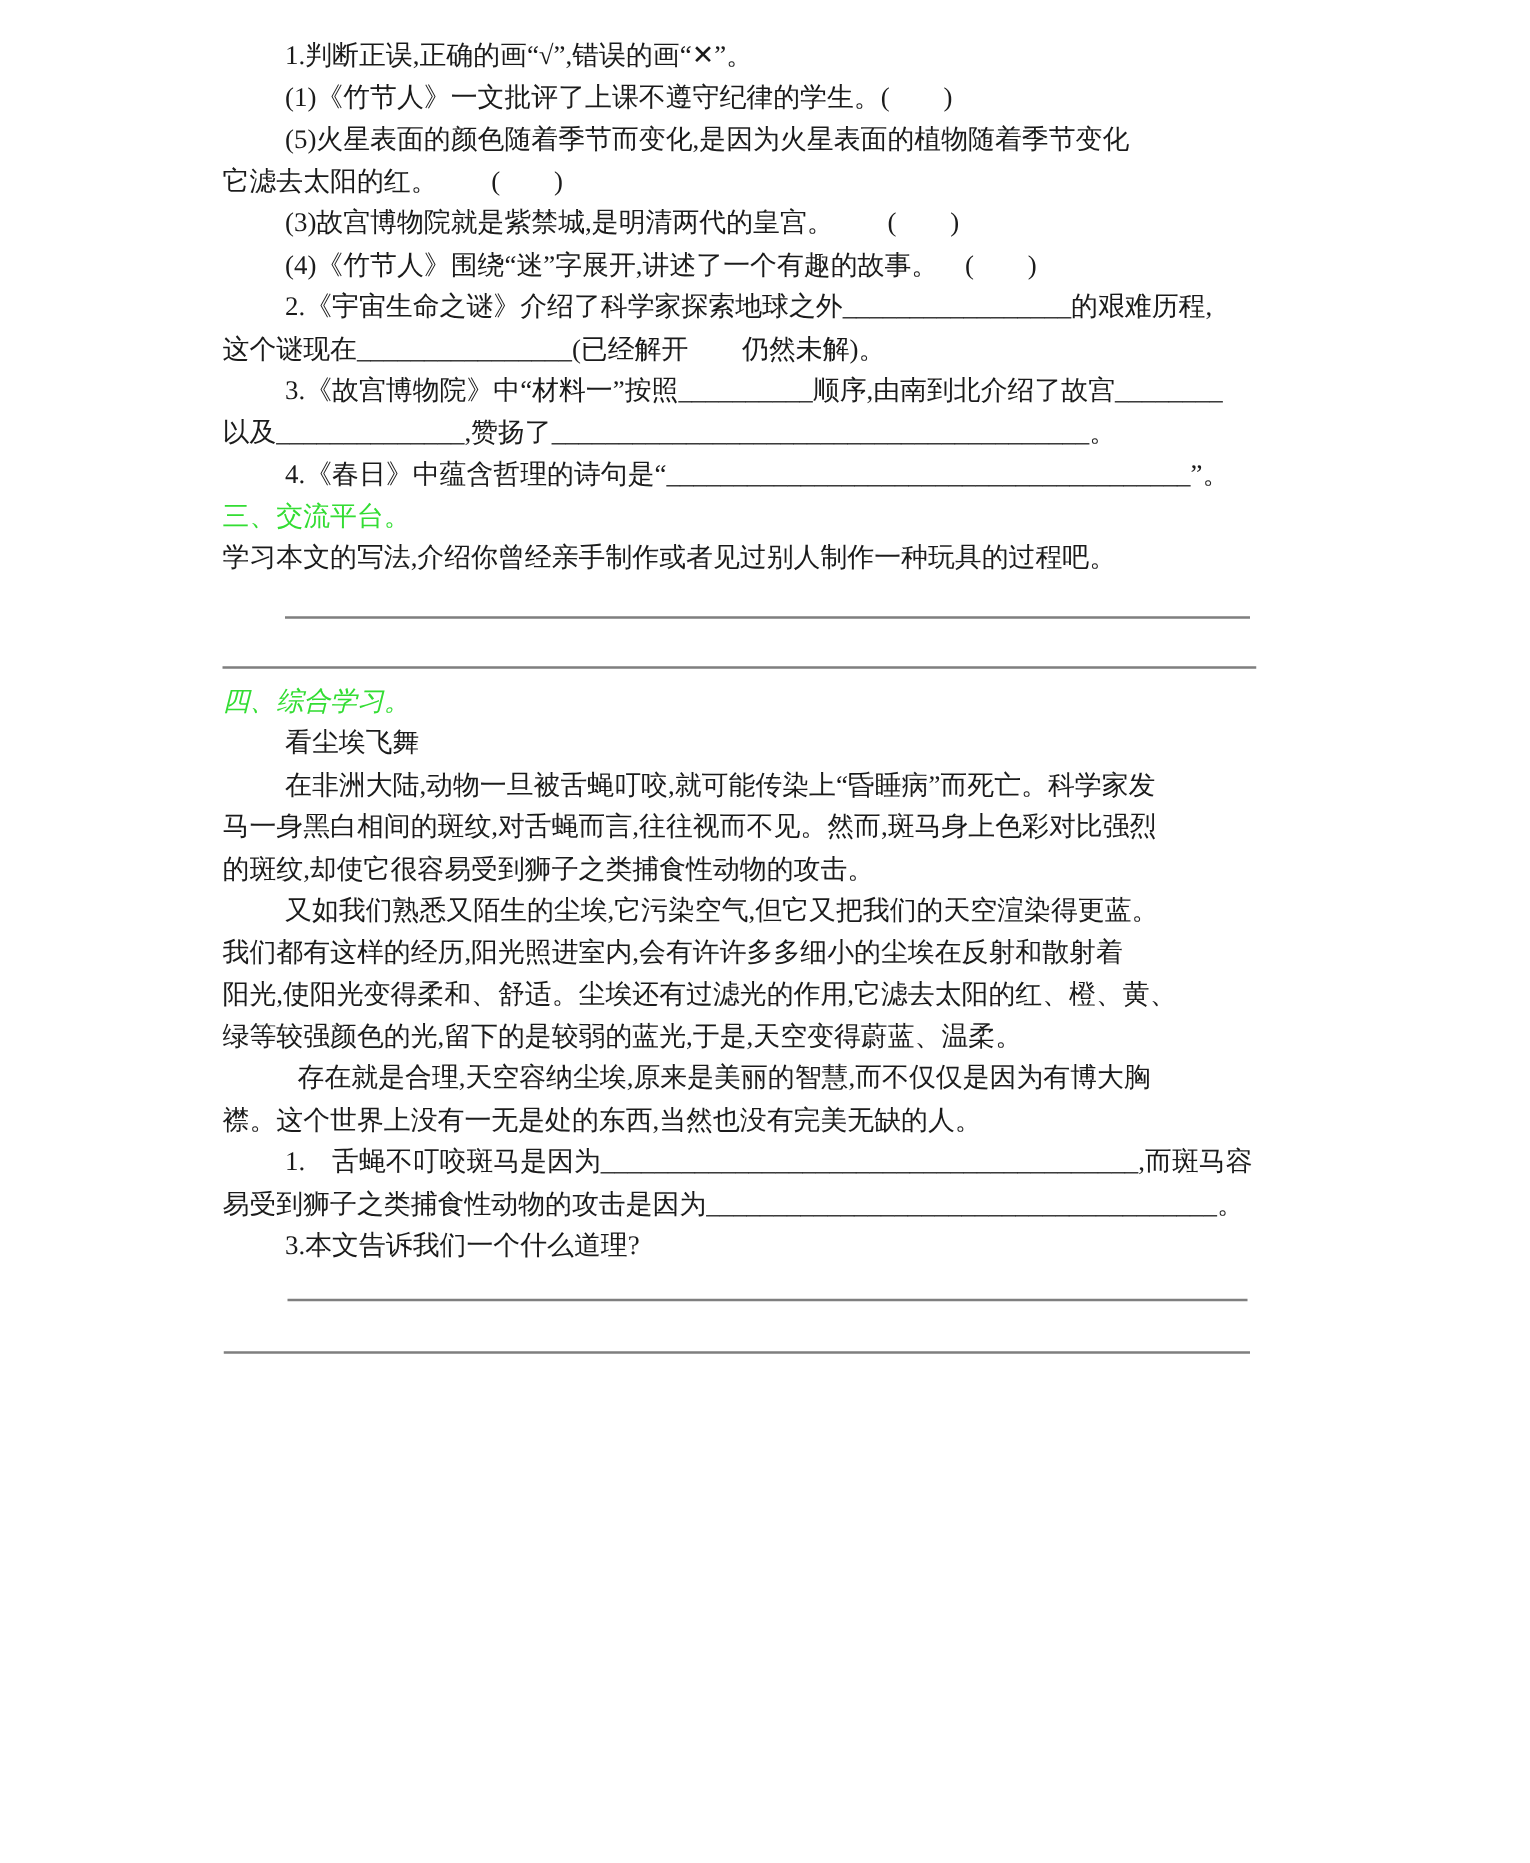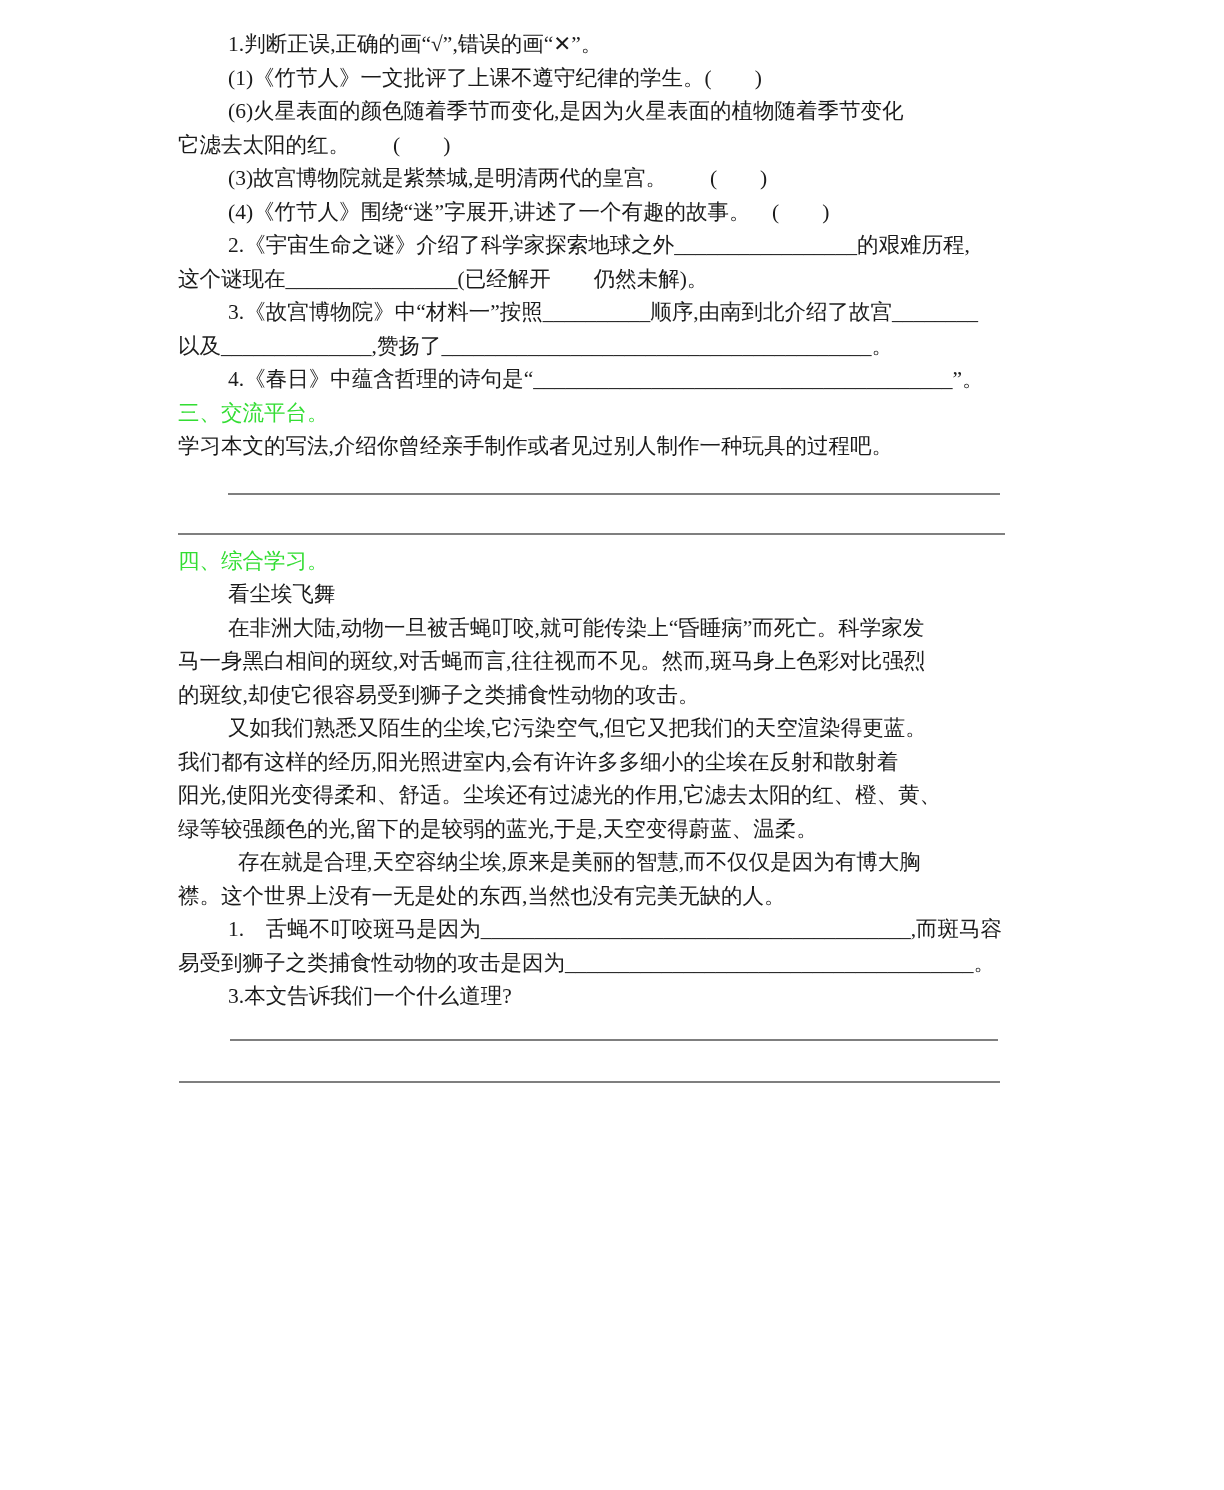--- a/index.html
+++ b/index.html
@@ -26,38 +26,38 @@
   }
   .line {
     font-size: 21.5px;
     line-height: 33.5px;
     white-space: nowrap;
     color: var(--text);
   }
   .indent  { padding-left: 50px; }
   .indent2 { padding-left: 60px; }
   .green   { color: var(--heading); }
-  .mt10    { margin-top: 10px; }
+  .mt10    { margin-top: 10px; font-style: italic; }
   .rule {
     height: 0;
     border-bottom: 2px solid var(--rule);
   }
   .ruleA { width: 772px; margin-left: 50px; margin-top: 29px; }
   .ruleB { width: 827px; margin-left: 0;    margin-top: 38px; }
   .ruleC { width: 768px; margin-left: 52px; margin-top: 25px; }
   .ruleD { width: 821px; margin-left: 1px;  margin-top: 40px; }
 </style>
 </head>
 <body>
 
 <div class="page">
 
   <div class="line indent">1.判断正误,正确的画“√”,错误的画“✕”。</div>
   <div class="line indent">(1)《竹节人》一文批评了上课不遵守纪律的学生。(　　)</div>
-  <div class="line indent">(6)火星表面的颜色随着季节而变化,是因为火星表面的植物随着季节变化</div>
+  <div class="line indent">(5)火星表面的颜色随着季节而变化,是因为火星表面的植物随着季节变化</div>
   <div class="line">它滤去太阳的红。　　(　　)</div>
   <div class="line indent">(3)故宫博物院就是紫禁城,是明清两代的皇宫。　　(　　)</div>
   <div class="line indent">(4)《竹节人》围绕“迷”字展开,讲述了一个有趣的故事。　(　　)</div>
   <div class="line indent">2.《宇宙生命之谜》介绍了科学家探索地球之外_________________的艰难历程,</div>
   <div class="line">这个谜现在________________(已经解开　　仍然未解)。</div>
   <div class="line indent">3.《故宫博物院》中“材料一”按照__________顺序,由南到北介绍了故宫________</div>
   <div class="line">以及______________,赞扬了________________________________________。</div>
   <div class="line indent">4.《春日》中蕴含哲理的诗句是“_______________________________________”。</div>
 
   <div class="line green">三、交流平台。</div>

